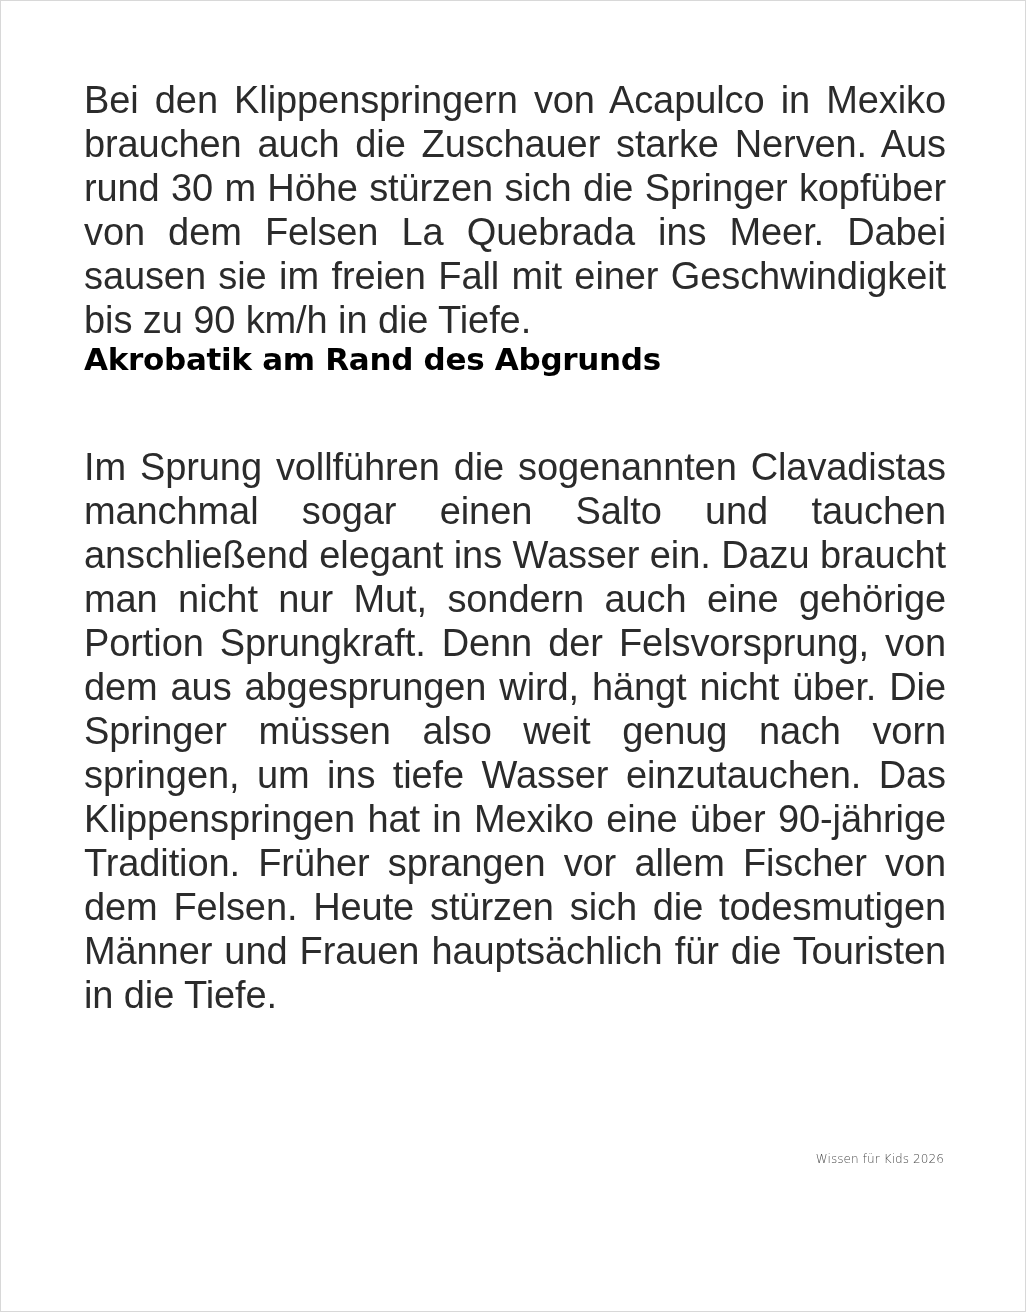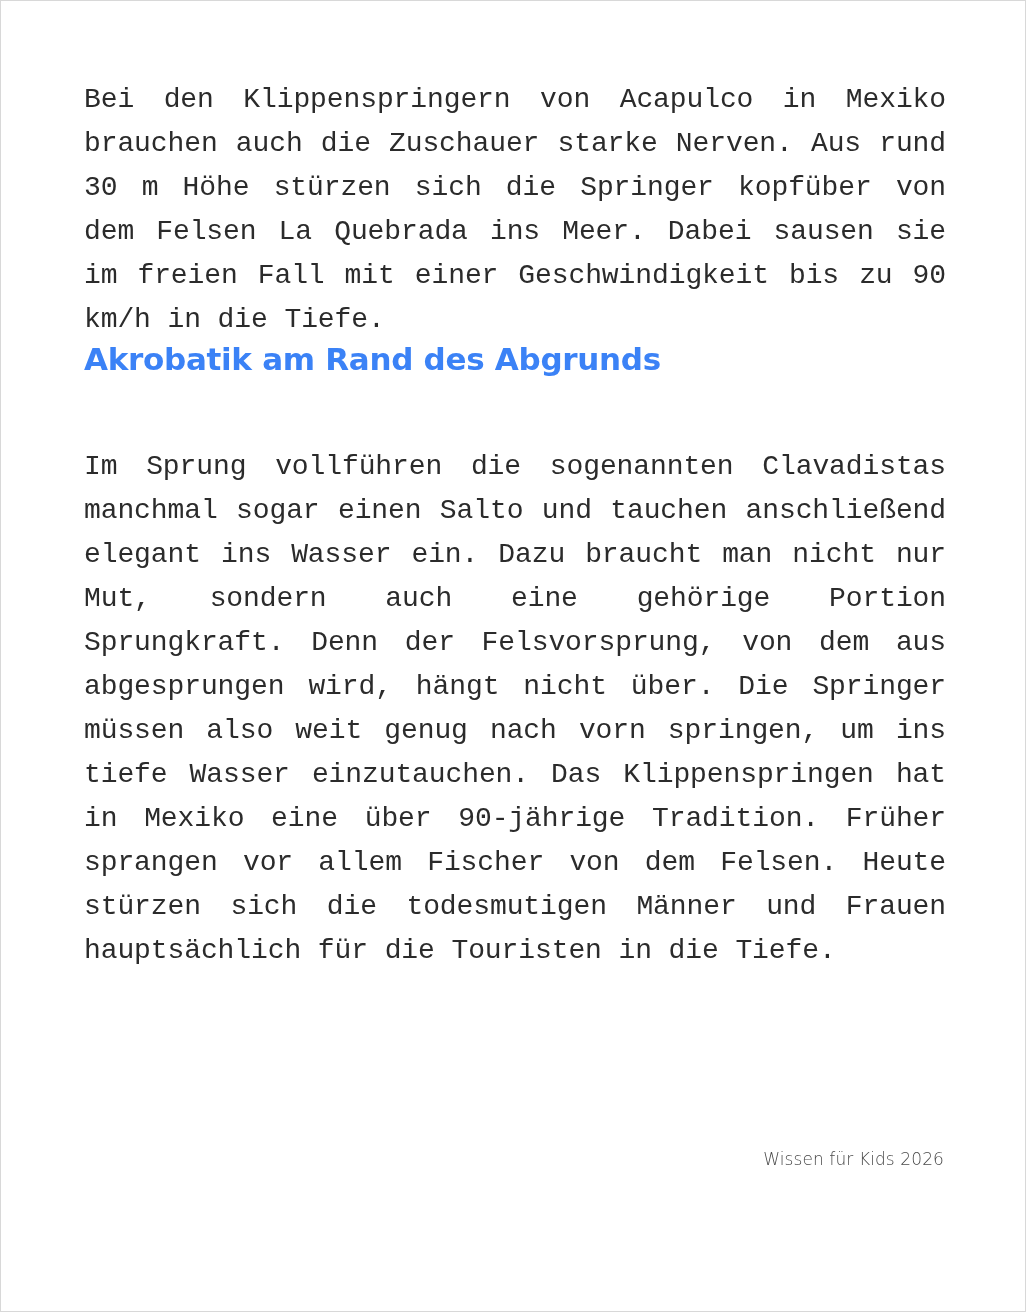--- a/index.html
+++ b/index.html
@@ -22,41 +22,41 @@
   }
   .content {
     position: absolute;
     left: 83px;
     top: 0;
     width: 862px;
   }
   .body-para {
     margin: 0;
     color: #2b2b2b;
-    font-family: Liberation Mono, monospace;
-    font-size: 28px;
+    font-family: Liberation Sans, sans-serif;
+    font-size: 38px;
     font-weight: 300;
     line-height: 44px;
     text-align: justify;
     text-justify: inter-word;
     letter-spacing: -0.1px;
     -webkit-font-smoothing: antialiased;
   }
   .body-para.first {
     position: absolute;
     top: 77px;
     left: 0;
     width: 862px;
   }
   .section-heading {
     position: absolute;
     top: 338px;
     left: 0;
     margin: 0;
-    color: #3b82f6;
+    color: #000000;
     font-family: "DejaVu Sans", "Liberation Sans", sans-serif;
     font-size: 31px;
     font-weight: bold;
     line-height: 40px;
     letter-spacing: -0.3px;
     white-space: nowrap;
   }
   .body-para.second {
     position: absolute;
     top: 399px;
@@ -64,21 +64,21 @@
     width: 862px;
     margin-top: 45px;
   }
   .footer-note {
     position: absolute;
     right: 81px;
     top: 1147px;
     margin: 0;
     color: #4a4a4a;
     font-family: "DejaVu Sans", "Liberation Sans", sans-serif;
-    font-size: 17px;
+    font-size: 12px;
     font-weight: 300;
     line-height: 22px;
     text-align: center;
     white-space: nowrap;
     letter-spacing: 0.1px;
   }
 </style>
 </head>
 <body>
 

